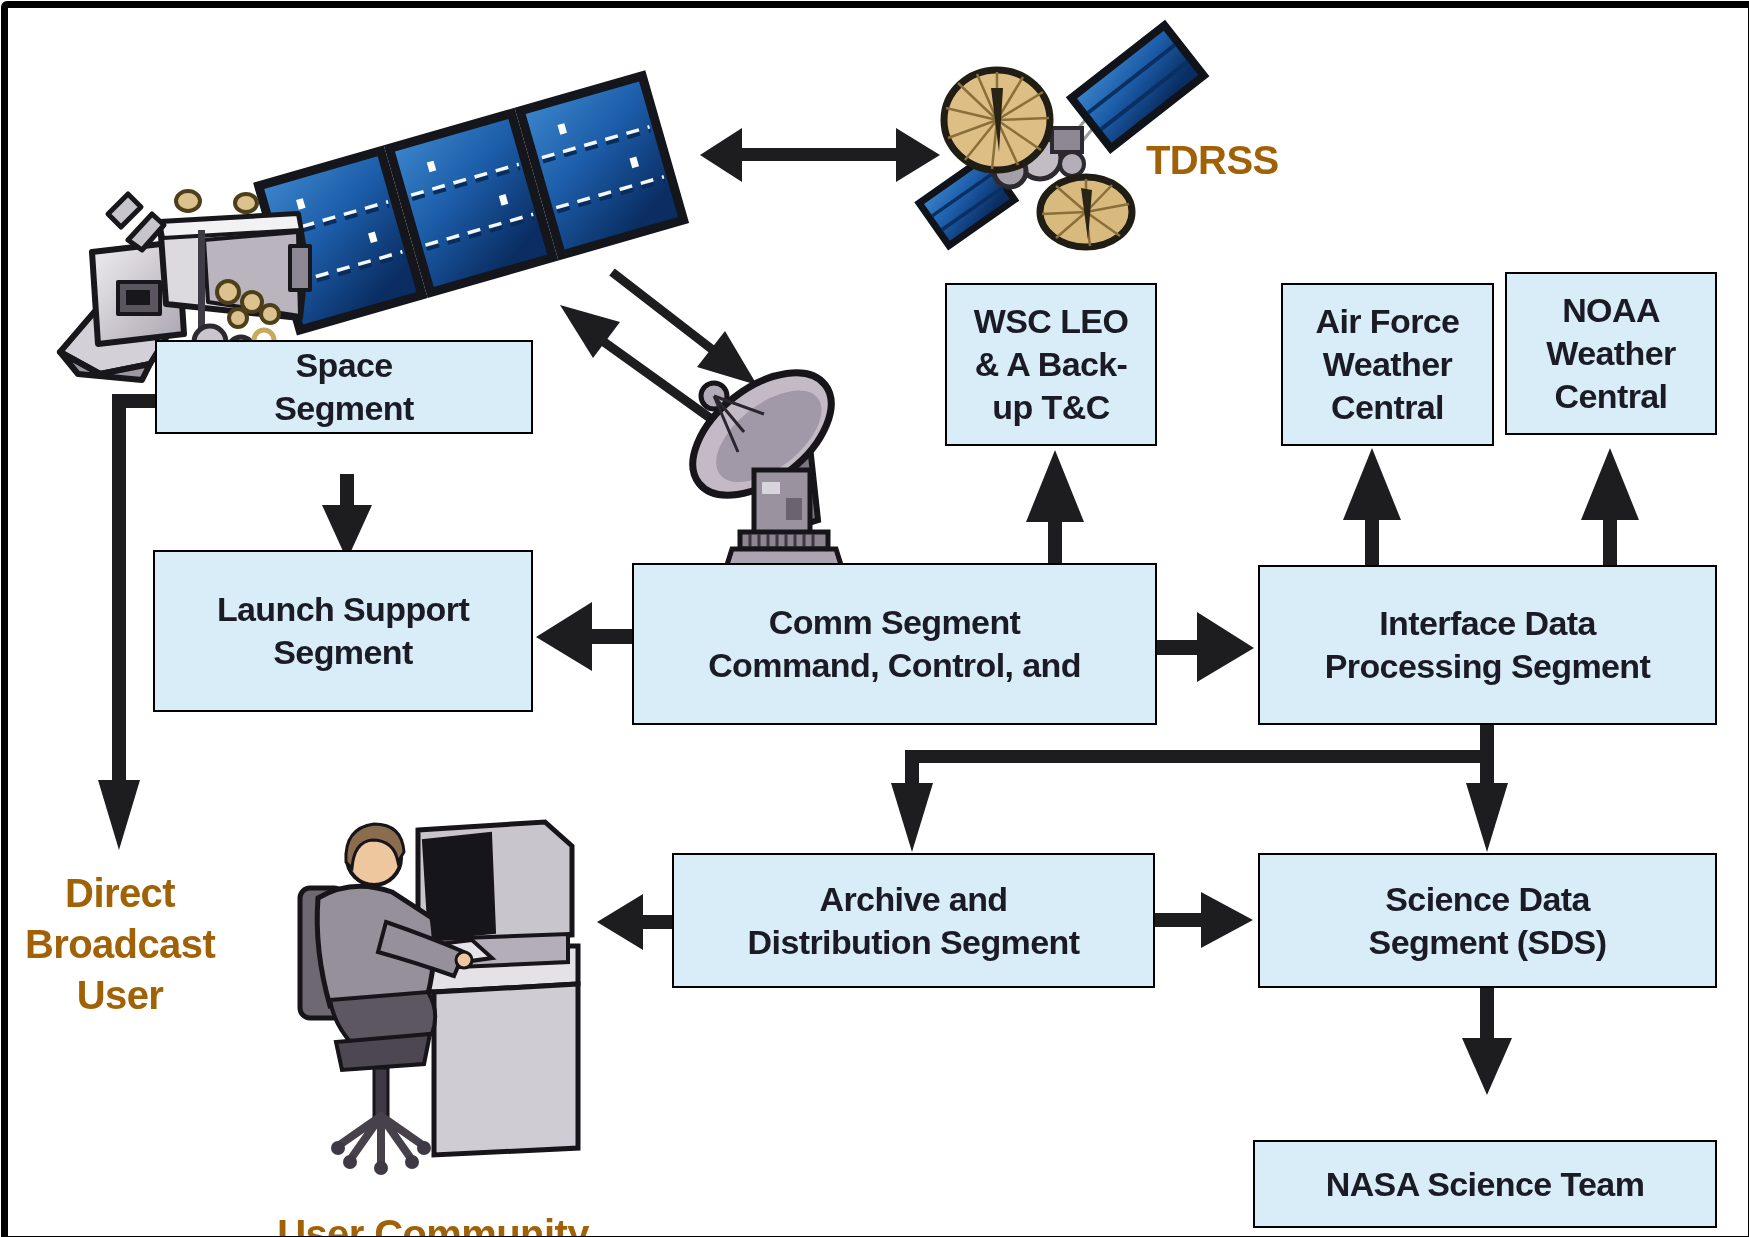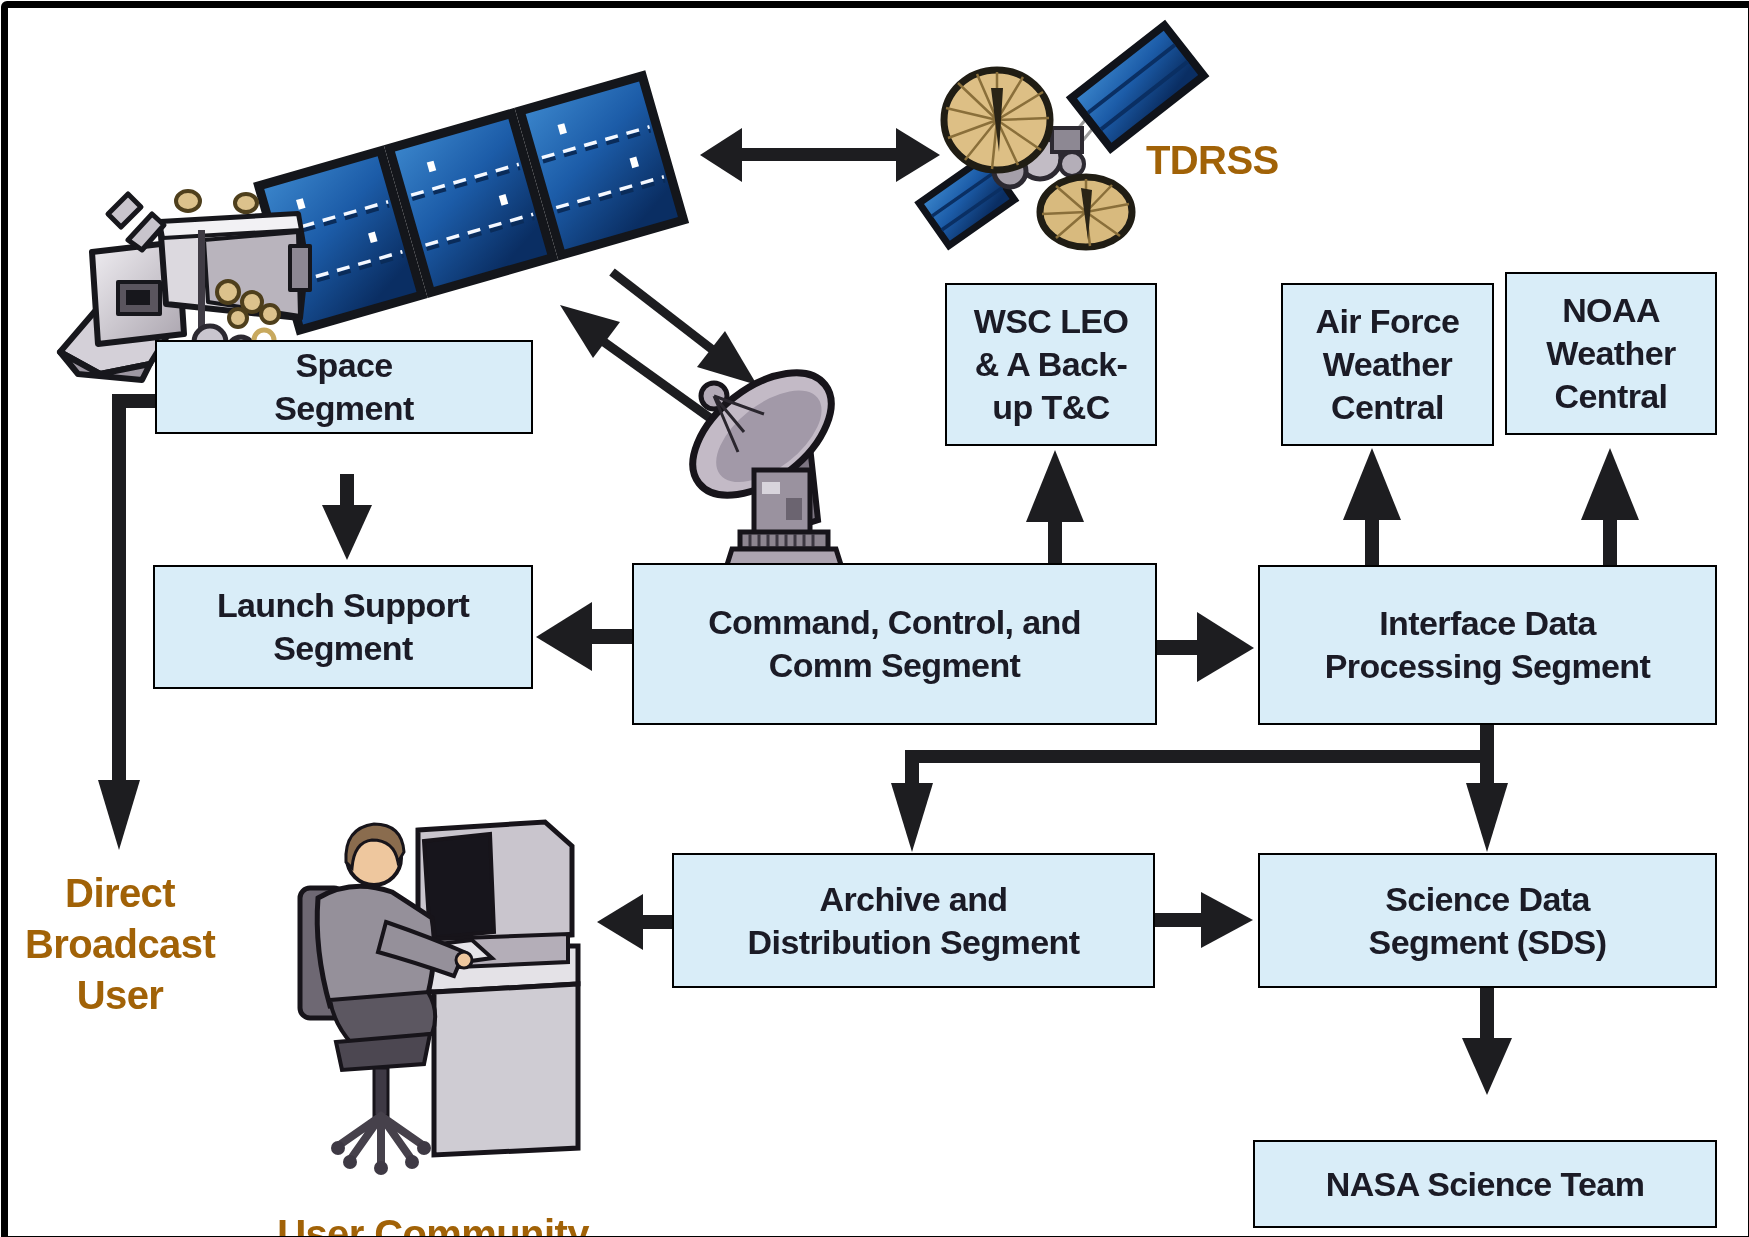--- a/index.html
+++ b/index.html
@@ -277,28 +277,28 @@
     <span>Weather</span>
     <span>Central</span>
   </div>
 
   <div class="node" style="left:1505px;top:272px;width:212px;height:163px;">
     <span>NOAA</span>
     <span>Weather</span>
     <span>Central</span>
   </div>
 
-  <div class="node" style="left:153px;top:565px;width:380px;height:124px;">
+  <div class="node" style="left:153px;top:550px;width:380px;height:162px;">
     <span>Launch Support</span>
     <span>Segment</span>
   </div>
 
   <div class="node" style="left:632px;top:563px;width:525px;height:162px;">
+    <span>Comm Segment</span>
     <span>Command, Control, and</span>
-    <span>Comm Segment</span>
   </div>
 
   <div class="node" style="left:1258px;top:565px;width:459px;height:160px;">
     <span>Interface Data</span>
     <span>Processing Segment</span>
   </div>
 
   <div class="node" style="left:672px;top:853px;width:483px;height:135px;">
     <span>Archive and</span>
     <span>Distribution Segment</span>

